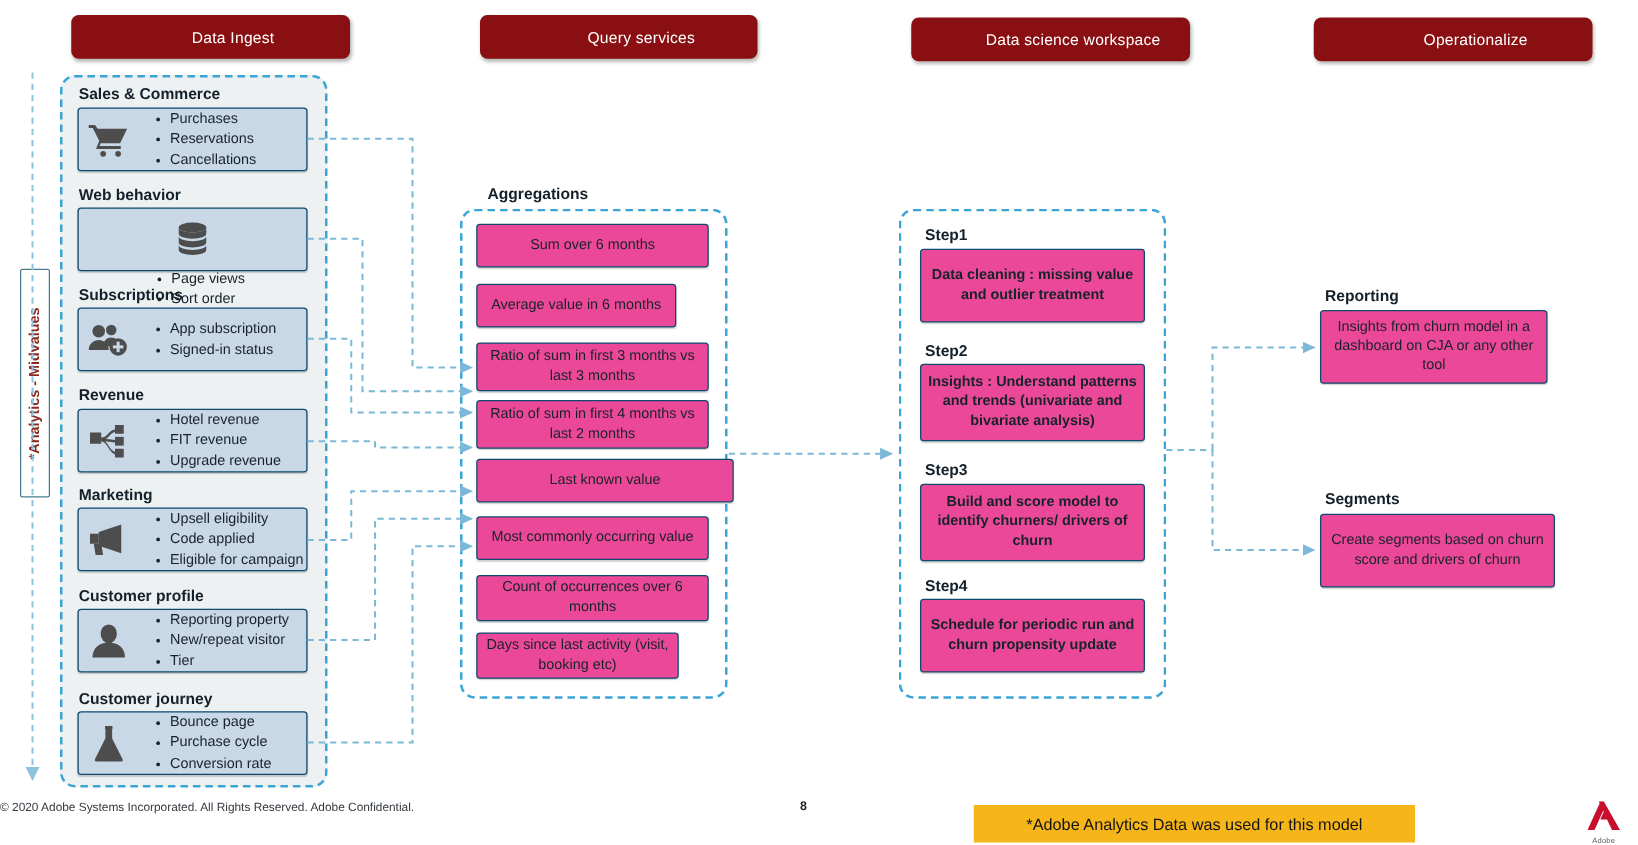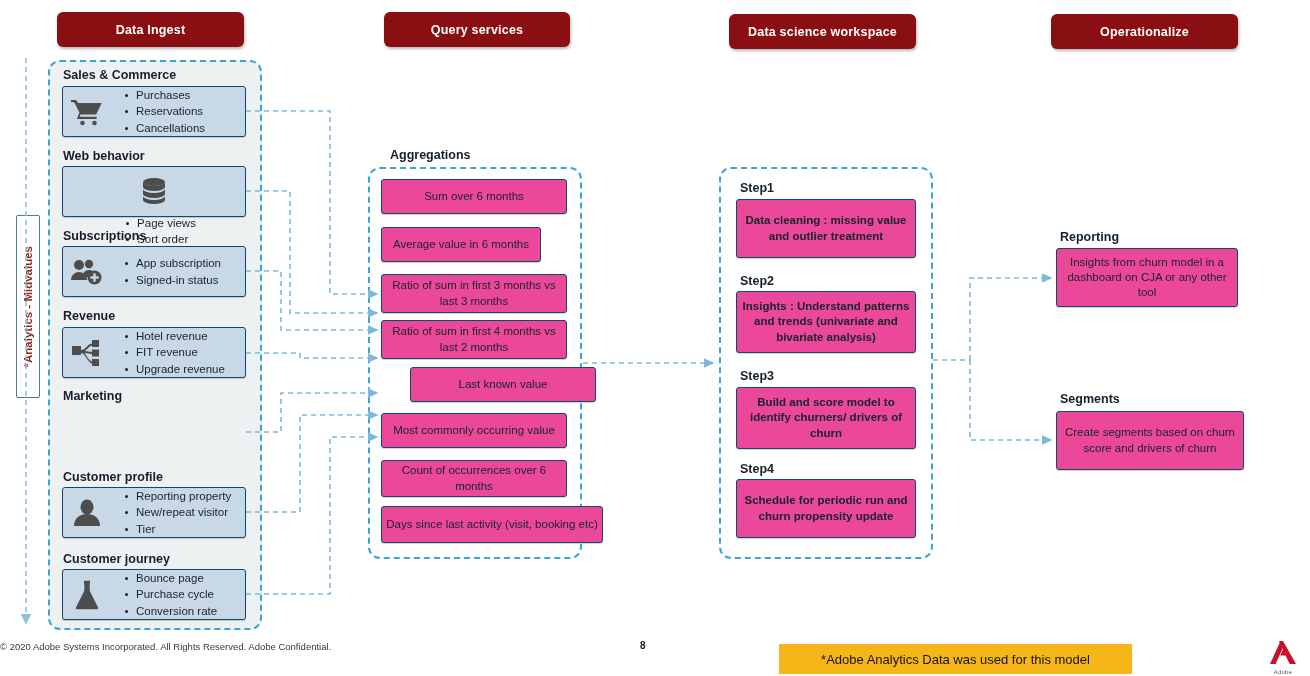--- a/index.html
+++ b/index.html
@@ -7,22 +7,23 @@
     width:1310px;height:676px;position:relative;overflow:hidden;
     font-family:"Liberation Sans", sans-serif;
     color:#1f2a33;
   }
   #stage{position:absolute;left:0;top:0;width:1310px;height:676px;}
 
   
   .pill{
     position:absolute;background:#8a0f12;color:#ffffff;
     border-radius:6px;display:flex;align-items:center;justify-content:center;
-    font-size:12.5px;font-weight:bold;letter-spacing:.2px;
+    font-size:12.5px;font-weight:normal;letter-spacing:.2px;
     box-shadow:1px 2px 3px rgba(0,0,0,.28);
+    padding-left:36px;
   }
 
   
   .dashgroup{
     position:absolute;border:2px dashed #3ba4d6;border-radius:12px;
     box-sizing:border-box;
   }
   .dashgroup.tinted{background:#eef1f2;}
 
   
@@ -176,20 +177,34 @@
       </svg>
     </div>
     <ul class="bl">
       <li>Hotel revenue</li>
       <li>FIT revenue</li>
       <li>Upgrade revenue</li>
     </ul>
   </div>
 
   <div class="grouplabel" style="left:63px;top:389px;">Marketing</div>
+  <div class="cbox" style="left:62px;top:406px;width:184px;height:51px;">
+    <div class="iconcell">
+      <svg width="34" height="28" viewBox="0 0 34 28" fill="#4d4d4d">
+        <path d="M2 9 h7 v8 h-7 z"></path>
+        <path d="M9 7.5 L27 1.5 v23 L9 18.5 z"></path>
+        <path d="M5 17 h6 l1.5 9 h-6 z"></path>
+      </svg>
+    </div>
+    <ul class="bl">
+      <li>Upsell eligibility</li>
+      <li>Code applied</li>
+      <li>Eligible for campaign</li>
+    </ul>
+  </div>
 
   <div class="grouplabel" style="left:63px;top:470px;">Customer profile</div>
   <div class="cbox" style="left:62px;top:487px;width:184px;height:51px;">
     <div class="iconcell">
       <svg width="30" height="28" viewBox="0 0 30 28" fill="#4d4d4d">
         <ellipse cx="15" cy="8" rx="6.5" ry="7.5"></ellipse>
         <path d="M2 27 c0-8 6-12 13-12 c7 0 13 4 13 12 z"></path>
       </svg>
     </div>
     <ul class="bl">
@@ -221,30 +236,30 @@
   </div>
   <div class="cbox lite center" style="left:381px;top:227px;width:160px;height:35px;">
     <span class="txt">Average value in 6 months</span>
   </div>
   <div class="cbox lite center" style="left:381px;top:274px;width:186px;height:39px;justify-content:center;">
     <span class="txt">Ratio of sum in first 3 months vs last 3 months</span>
   </div>
   <div class="cbox lite center" style="left:381px;top:320px;width:186px;height:39px;">
     <span class="txt">Ratio of sum in first 4 months vs last 2 months</span>
   </div>
-  <div class="cbox lite center" style="left:381px;top:367px;width:186px;height:35px;margin-left:29px;">
+  <div class="cbox lite center" style="left:381px;top:367px;width:206px;height:35px;">
     <span class="txt">Last known value</span>
   </div>
   <div class="cbox lite center" style="left:381px;top:413px;width:186px;height:35px;">
     <span class="txt">Most commonly occurring value</span>
   </div>
   <div class="cbox lite center" style="left:381px;top:460px;width:186px;height:37px;">
     <span class="txt">Count of occurrences over 6 months</span>
   </div>
-  <div class="cbox lite center" style="left:381px;top:506px;width:222px;height:37px;align-items:center;">
+  <div class="cbox lite center" style="left:381px;top:506px;width:162px;height:37px;align-items:center;">
     <span class="txt">Days since last activity (visit, booking etc)</span>
   </div>
 
   <div class="dashgroup" style="left:719px;top:167px;width:214px;height:392px;"></div>
 
   <div class="steplabel" style="left:740px;top:181px;">Step1</div>
   <div class="cbox lite center" style="left:736px;top:199px;width:180px;height:59px;">
     <span class="txt bold">Data cleaning : missing value and outlier treatment</span>
   </div>
 

